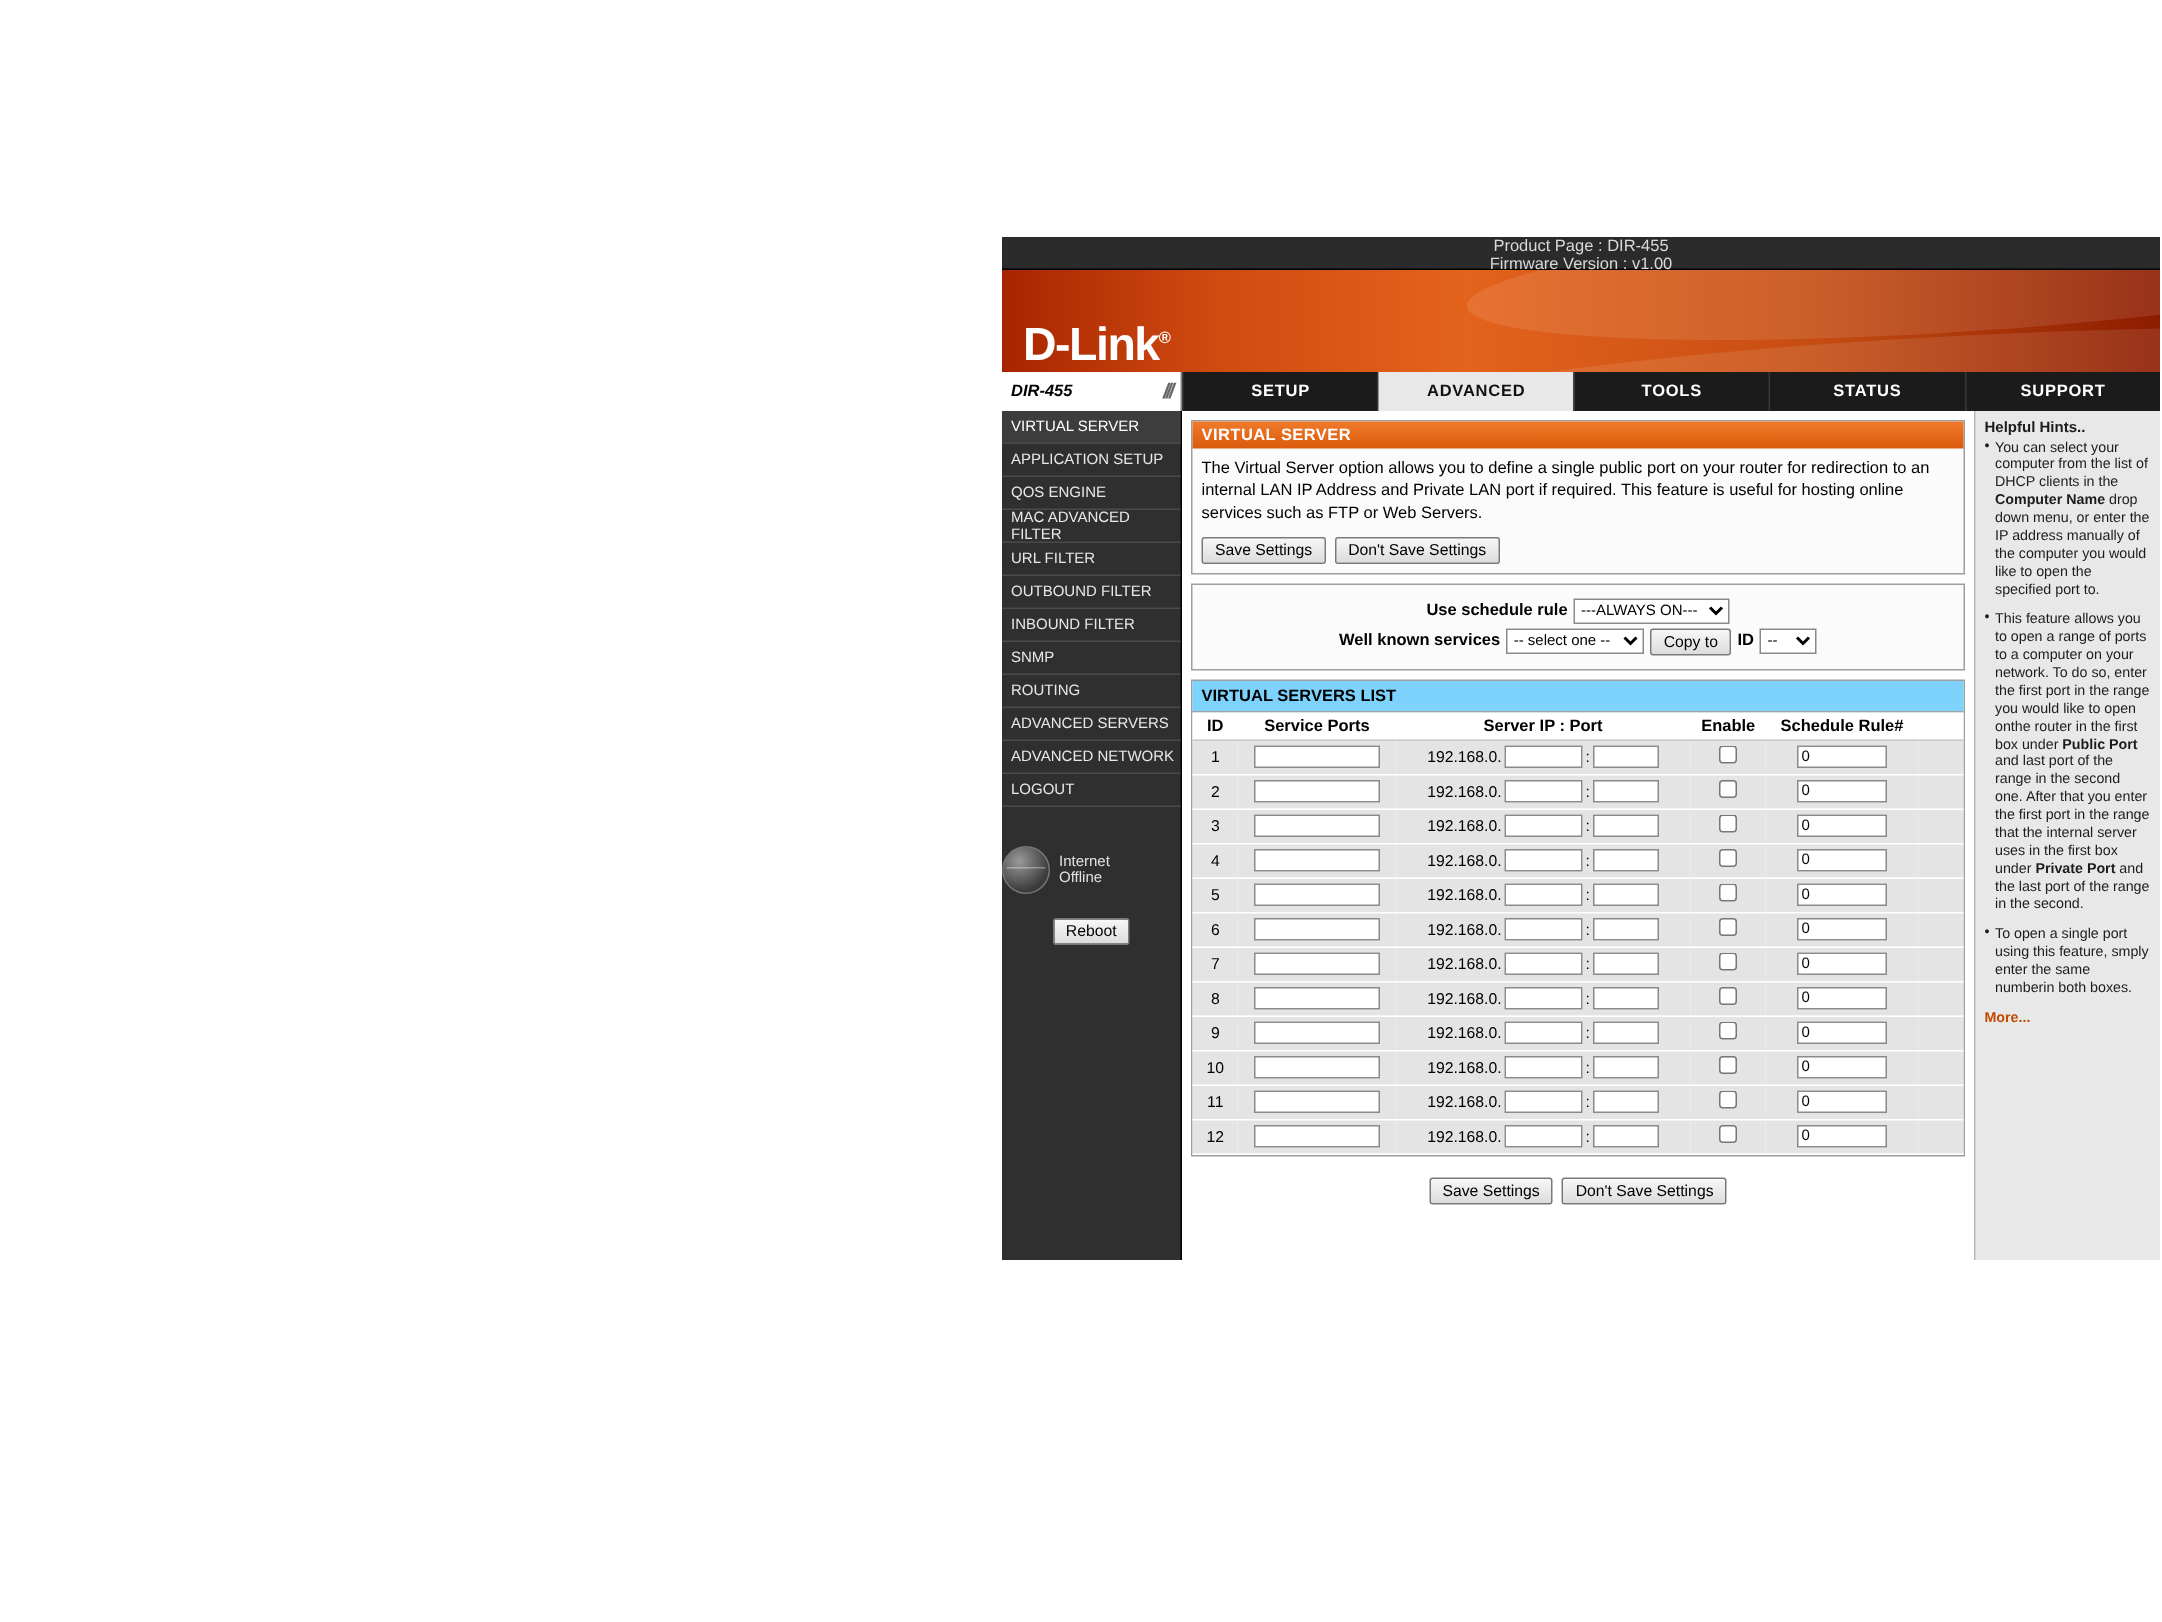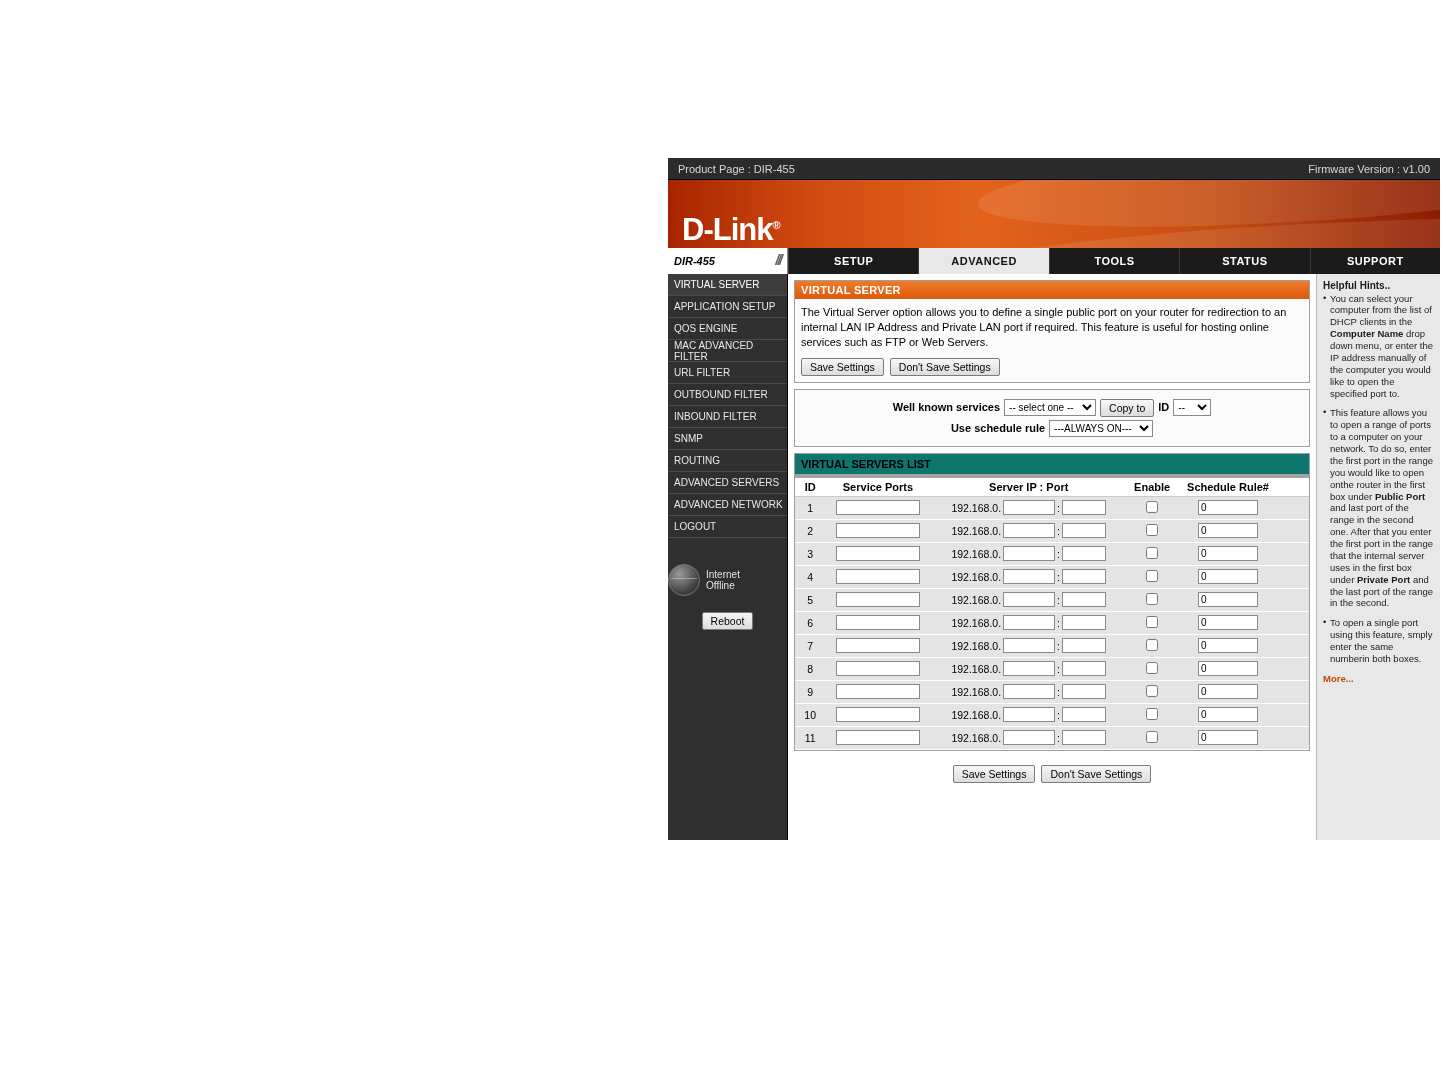--- a/index.html
+++ b/index.html
@@ -25,20 +25,21 @@
     height: 22px;
     background: #2b2b2b;
     color: #d9d9d9;
     display: flex;
     align-items: center;
     justify-content: space-between;
     padding: 0 10px;
     font-size: 11px;
     box-sizing: border-box;
     border-bottom: 1px solid #000;
+    flex-direction: column;
   }
   
   .banner {
     height: 68px;
     background: linear-gradient(90deg, #a82400 0%, #cf4a10 18%, #e4631c 40%, #c64d12 70%, #8d1c00 100%);
     position: relative;
     overflow: hidden;
   }
   .banner .swoosh1 {
     position: absolute;
@@ -262,22 +263,22 @@
   }
   
   .list-panel {
     border: 1px solid #9e9e9e;
     background: #ffffff;
   }
   .list-title {
     font-weight: bold;
     font-size: 11px;
     padding: 4px 6px;
-    border-bottom: 4px solid #a3a3a3;
-    background: #0f766e;
+    border-bottom: 1px solid #a3a3a3;
+    background: #7dd3fc;
   }
   table.vs {
     border-collapse: collapse;
     width: 100%;
     font-size: 10.5px;
   }
   table.vs th {
     font-size: 11px;
     font-weight: bold;
     padding: 3px 2px;
@@ -424,37 +425,37 @@
           <div class="intro-text">The Virtual Server option allows you to define a single public port on your router for redirection to an internal LAN IP Address and Private LAN port if required. This feature is useful for hosting online services such as FTP or Web Servers.</div>
           <div class="btnrow">
             <button class="btn">Save Settings</button>
             <button class="btn">Don't Save Settings</button>
           </div>
         </div>
       </div>
 
       <div class="panel">
         <div class="panel-body">
+          <div class="center-row">
+            <span class="lbl-bold">Use schedule rule</span>
+            <select class="mini" style="width:104px">
+              <option>---ALWAYS ON---</option>
+            </select>
+          </div>
           <div class="center-row">
             <span class="lbl-bold">Well known services</span>
             <select class="mini" style="width:92px">
               <option>-- select one --</option>
             </select>
             <button class="btn">Copy to</button>
             <span class="lbl-bold">ID</span>
             <select class="mini" style="width:38px">
               <option>--</option>
             </select>
           </div>
-          <div class="center-row">
-            <span class="lbl-bold">Use schedule rule</span>
-            <select class="mini" style="width:104px">
-              <option>---ALWAYS ON---</option>
-            </select>
-          </div>
         </div>
       </div>
 
       <div class="list-panel">
         <div class="list-title">VIRTUAL SERVERS LIST</div>
         <table class="vs">
           <thead>
             <tr>
               <th>ID</th>
               <th>Service Ports</th>
@@ -610,20 +611,35 @@
                   <span>:</span>
                   <input class="txt ipport" value="" style="">
                 </span>
               </td>
               <td class="encol"><input type="checkbox" style=""></td>
               <td class="schcol"><input class="txt sch" value="0" style=""></td>
               <td class="pad"></td>
             </tr>
             <tr>
               <td class="idcol">11</td>
+              <td class="portcol"><input class="txt port" value="" style=""></td>
+              <td class="ipcol">
+                <span class="ipline">
+                  <span class="prefix">192.168.0.</span>
+                  <input class="txt ip" value="" style="">
+                  <span>:</span>
+                  <input class="txt ipport" value="" style="">
+                </span>
+              </td>
+              <td class="encol"><input type="checkbox" style=""></td>
+              <td class="schcol"><input class="txt sch" value="0" style=""></td>
+              <td class="pad"></td>
+            </tr>
+            <tr>
+              <td class="idcol">12</td>
               <td class="portcol"><input class="txt port" value="" style=""></td>
               <td class="ipcol">
                 <span class="ipline">
                   <span class="prefix">192.168.0.</span>
                   <input class="txt ip" value="" style="">
                   <span>:</span>
                   <input class="txt ipport" value="" style="">
                 </span>
               </td>
               <td class="encol"><input type="checkbox" style=""></td>

